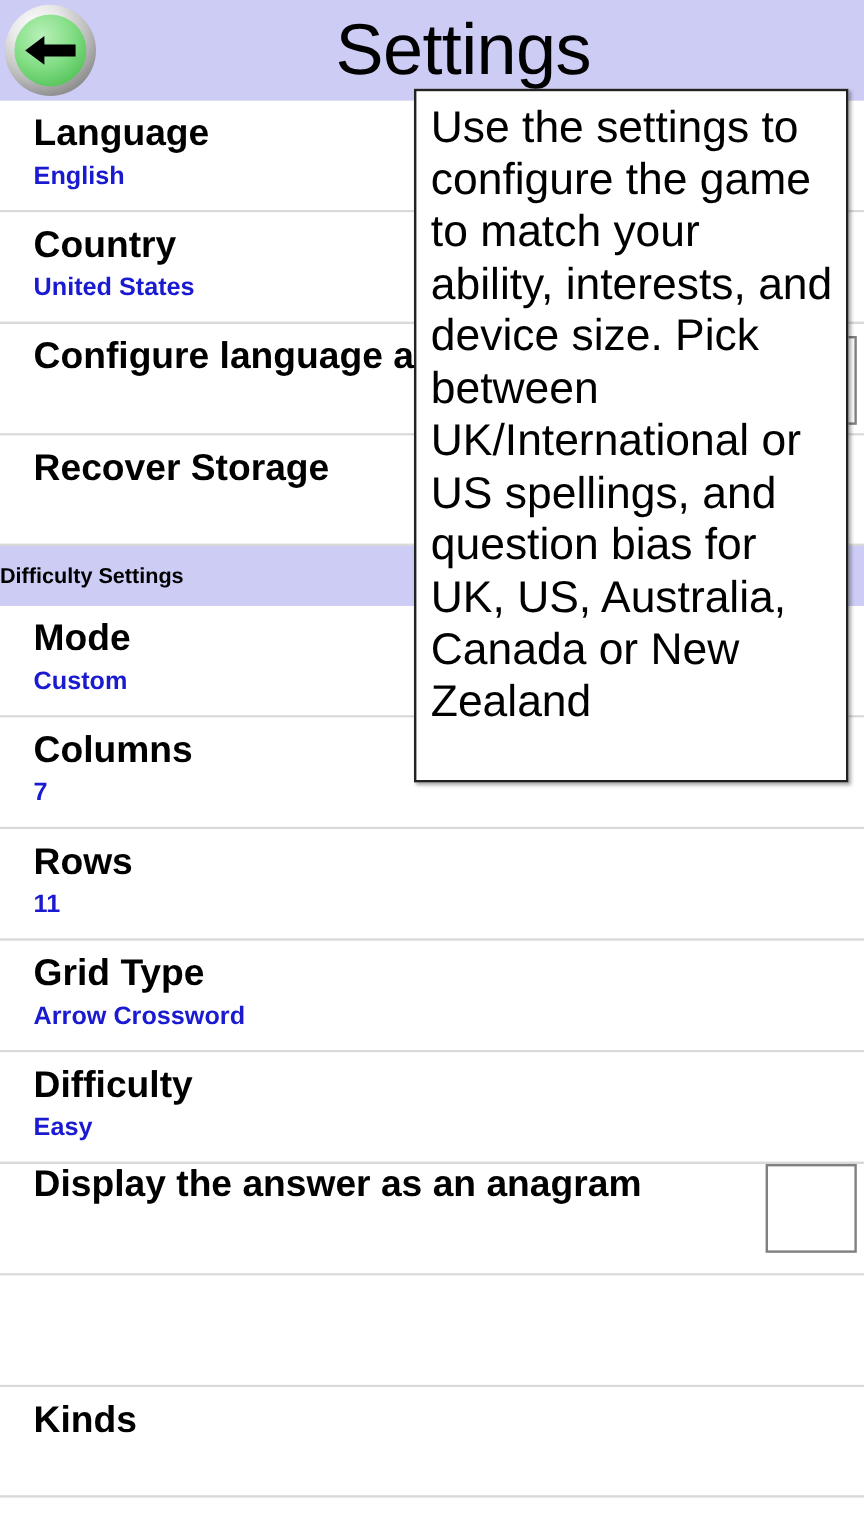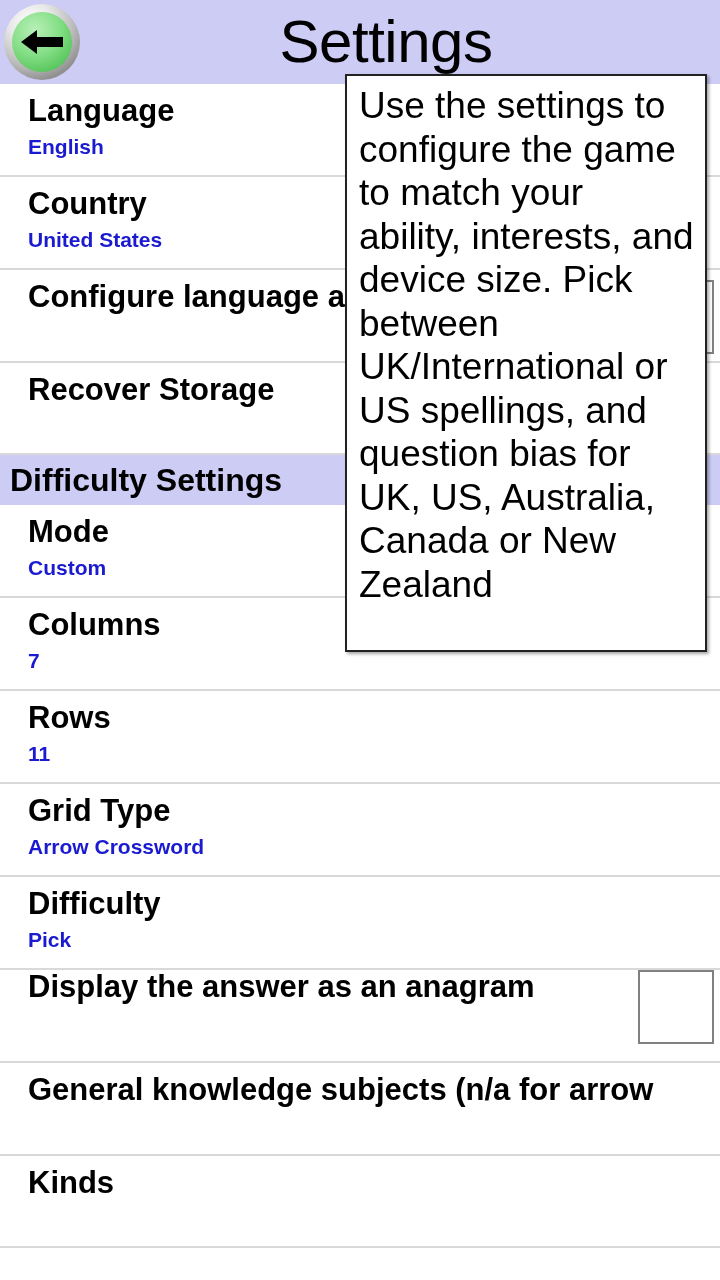--- a/index.html
+++ b/index.html
@@ -115,24 +115,24 @@
 
   .section-header {
     position: relative;
     width: 720px;
     height: 50px;
     background: #ccccf5;
     display: flex;
     align-items: center;
   }
   .section-header-label {
-    font-size: 32px;
+    font-size: 18px;
     font-weight: bold;
     color: #000000;
-    padding-left: 10px;
+    padding-left: 0;
   }
 
   
   .row.checkbox-row {
     min-height: 93px;
     display: flex;
     align-items: flex-start;
     padding-top: 0;
   }
   .row.checkbox-row .row-label { flex: 1; }
@@ -234,31 +234,30 @@
       <div class="row-value">11</div>
     </div>
 
     <div class="row">
       <div class="row-label">Grid Type</div>
       <div class="row-value">Arrow Crossword</div>
     </div>
 
     <div class="row">
       <div class="row-label">Difficulty</div>
-      <div class="row-value">Pick</div>
+      <div class="row-value">Easy</div>
     </div>
 
     <div class="row checkbox-row">
       <div class="row-label">Display the answer as an anagram</div>
       <div class="checkbox"></div>
     </div>
 
 
     <div class="row">
-      <div class="row-label">General knowledge subjects (n/a for arrow</div>
     </div>
 
     <div class="row no-value">
       <div class="row-label">Kinds</div>
     </div>
 
   </div>
 
   <div class="tooltip">
     <div class="tooltip-text">Use the settings to configure the game to match your ability, interests, and device size. Pick between UK/International or US spellings, and question bias for UK, US, Australia, Canada or New Zealand</div>

